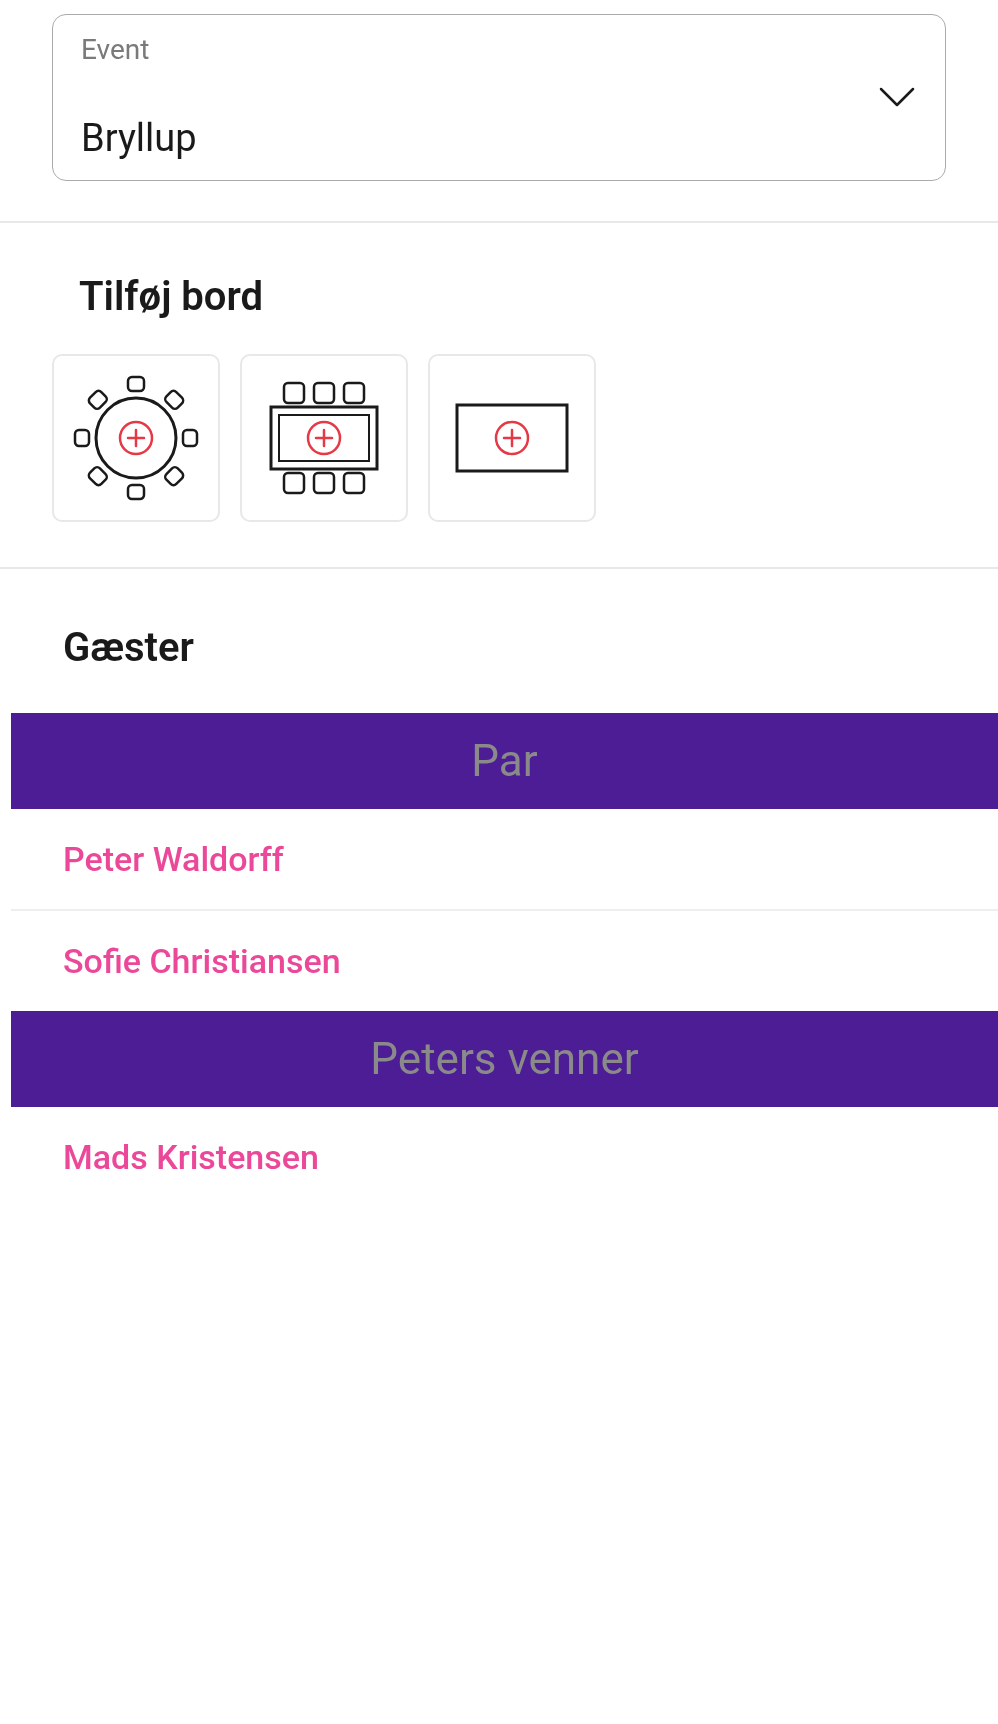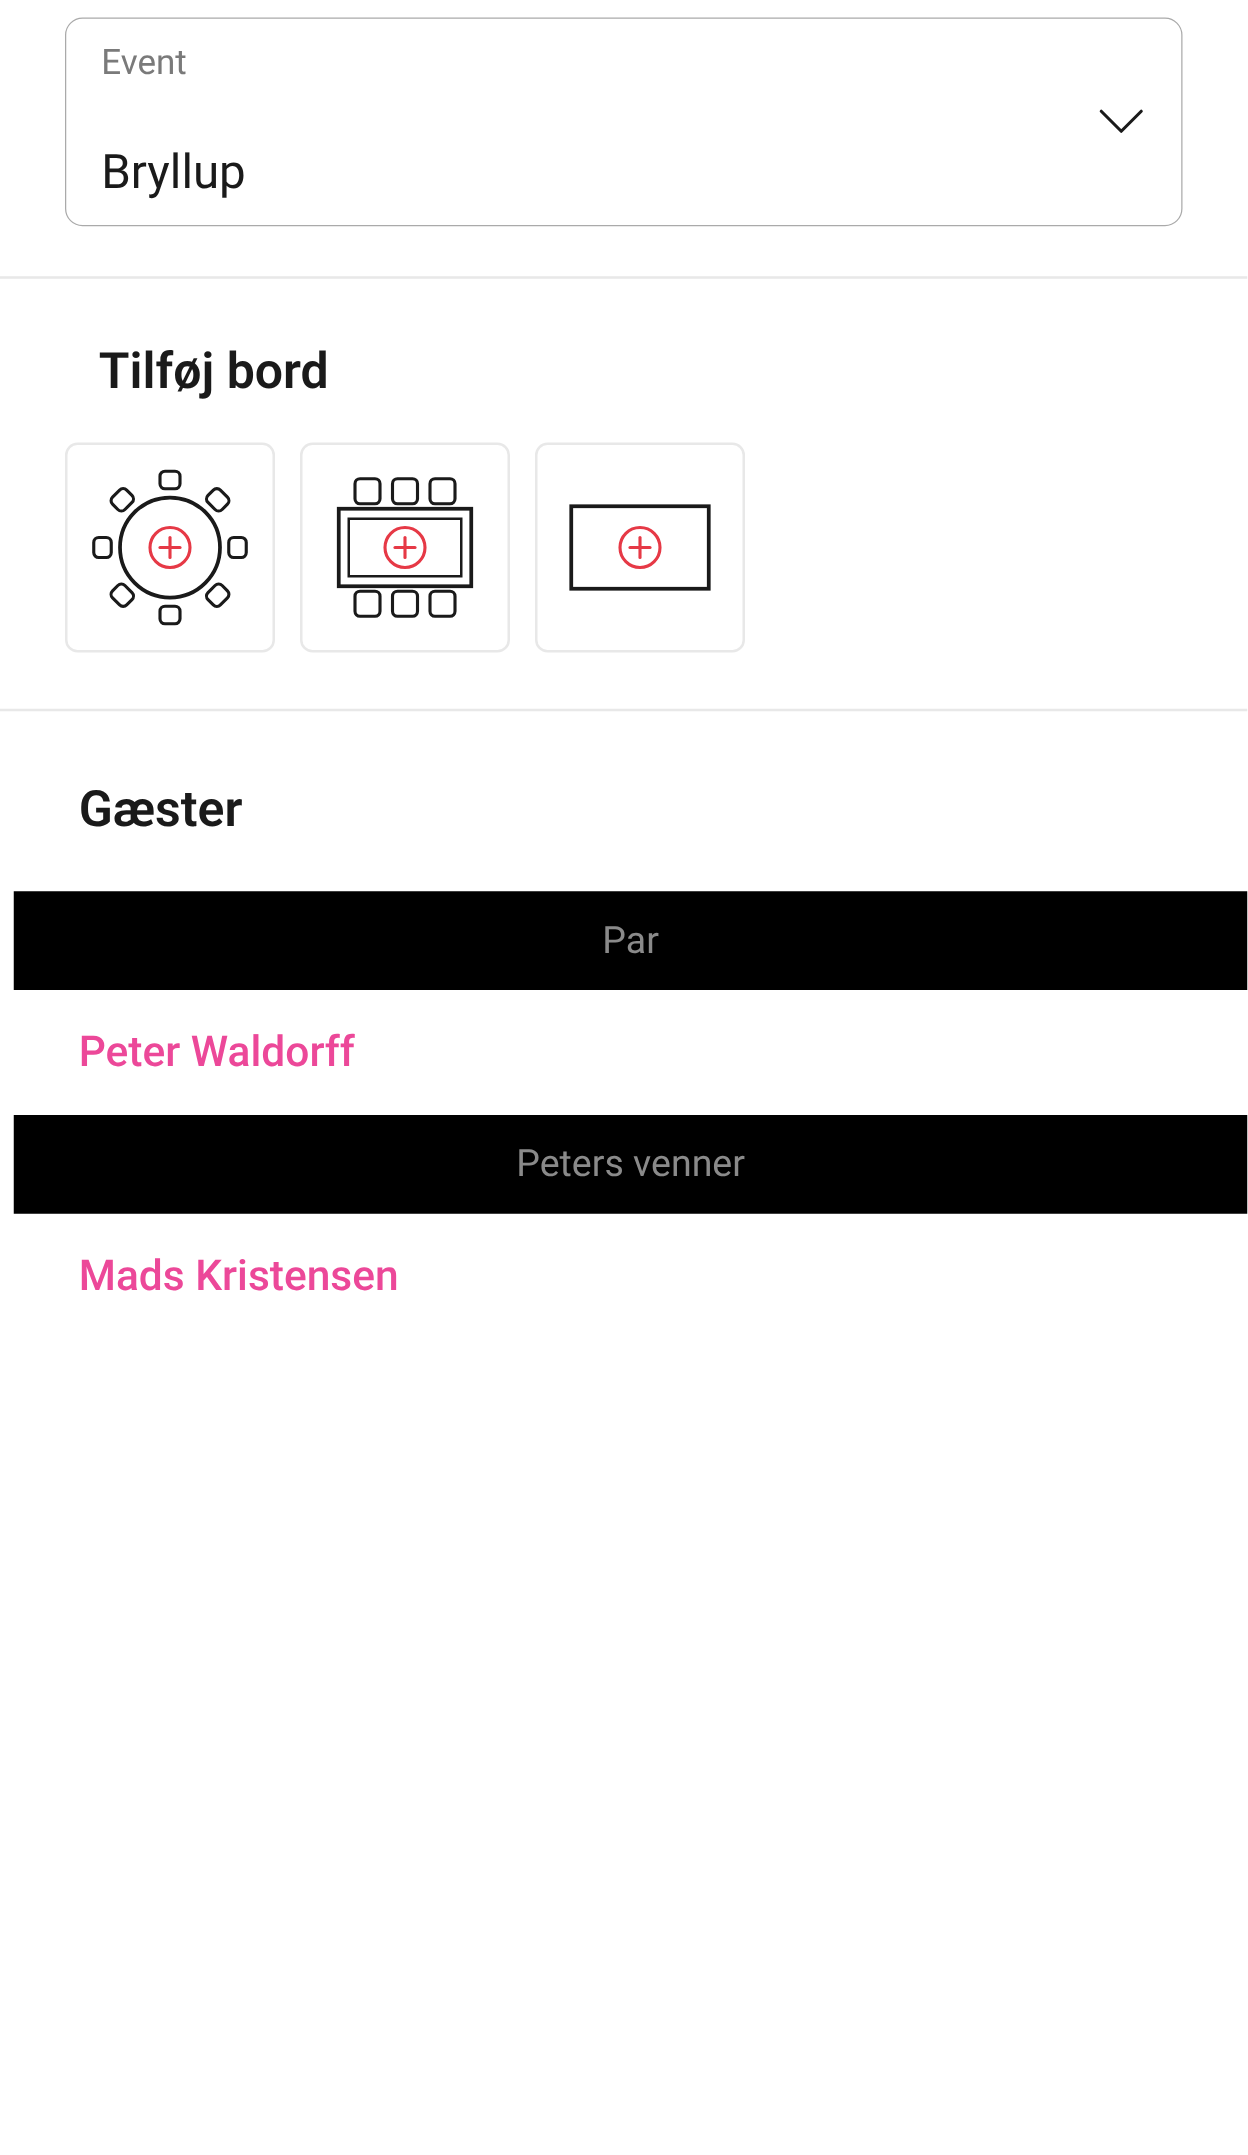--- a/index.html
+++ b/index.html
@@ -81,25 +81,25 @@
       margin-left: 11px;
     }
     .guests-title {
       font-size: 40px;
       font-weight: 600;
       color: #1a1a1a;
       padding: 0 52px;
       margin-bottom: 42px;
     }
     .group-header {
-      background: #000000;
+      background: #4c1d95;
       text-align: center;
       padding: 22px 0;
       color: #8a8a8a;
-      font-size: 30px;
+      font-size: 44px;
       font-weight: 400;
     }
     .guest-row {
       padding: 30px 52px;
       font-size: 34px;
       font-weight: 500;
       color: #ec4899;
       border-bottom: 2px solid #eeeeee;
       cursor: pointer;
     }
@@ -209,19 +209,20 @@
 </div>
 
 <div class="divider"></div>
 
 <div class="guests-section">
   <h2 class="guests-title">Gæster</h2>
 
   <div class="guests-group">
     <div class="group-header">Par</div>
     <div class="guest-row">Peter Waldorff</div>
+    <div class="guest-row">Sofie Christiansen</div>
   </div>
 
   <div class="guests-group">
     <div class="group-header">Peters venner</div>
     <div class="guest-row">Mads Kristensen</div>
   </div>
 </div>
 
 </body></html>

